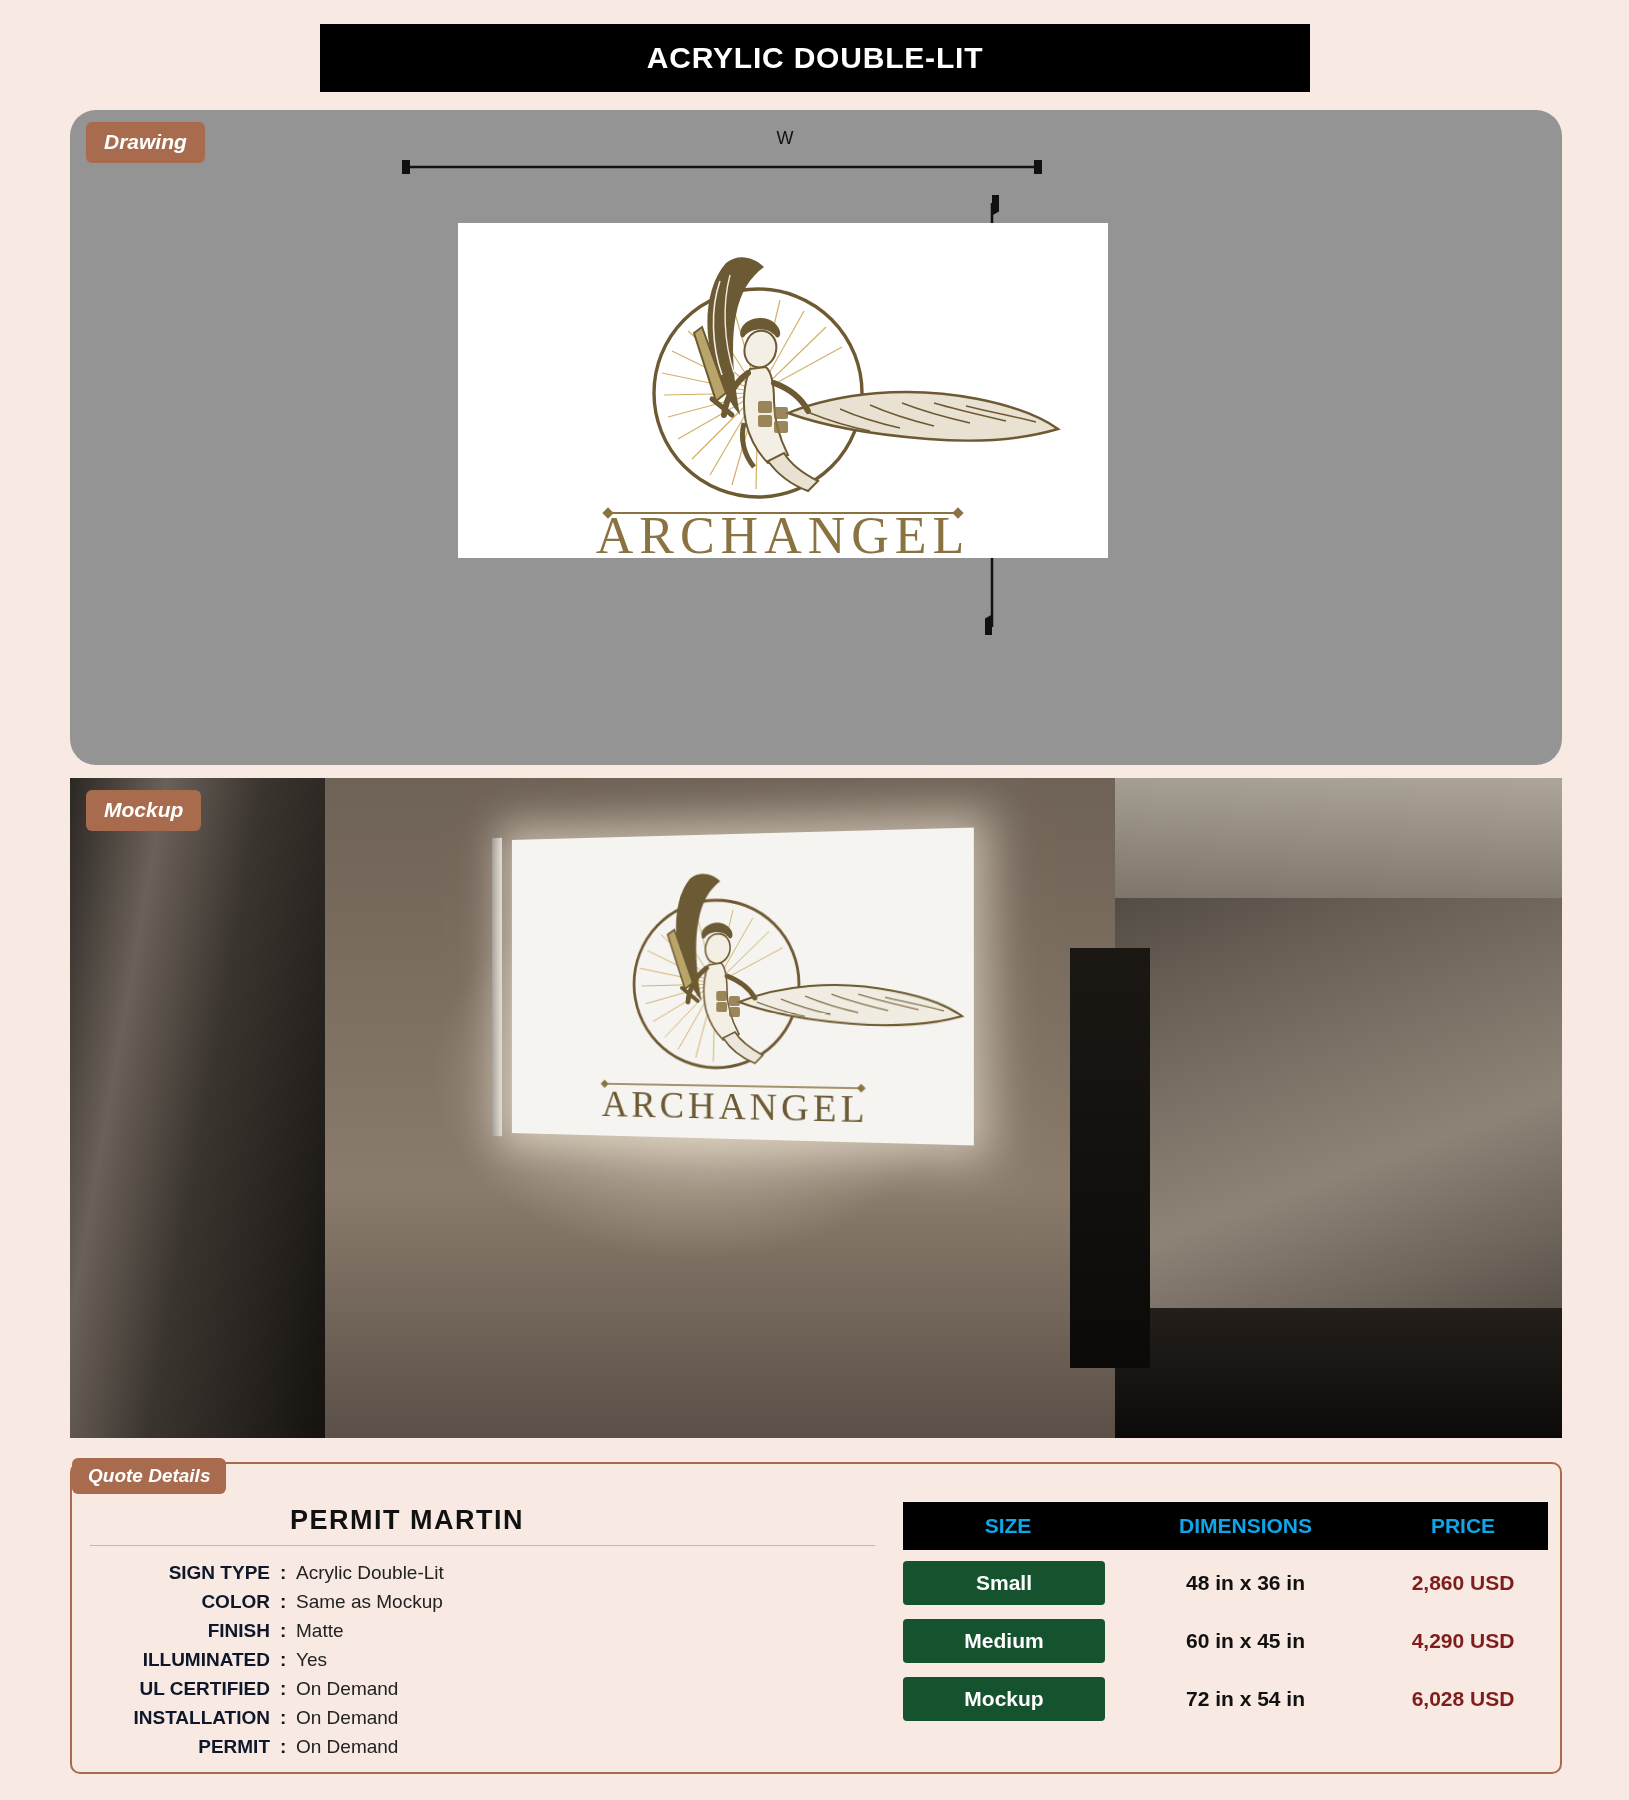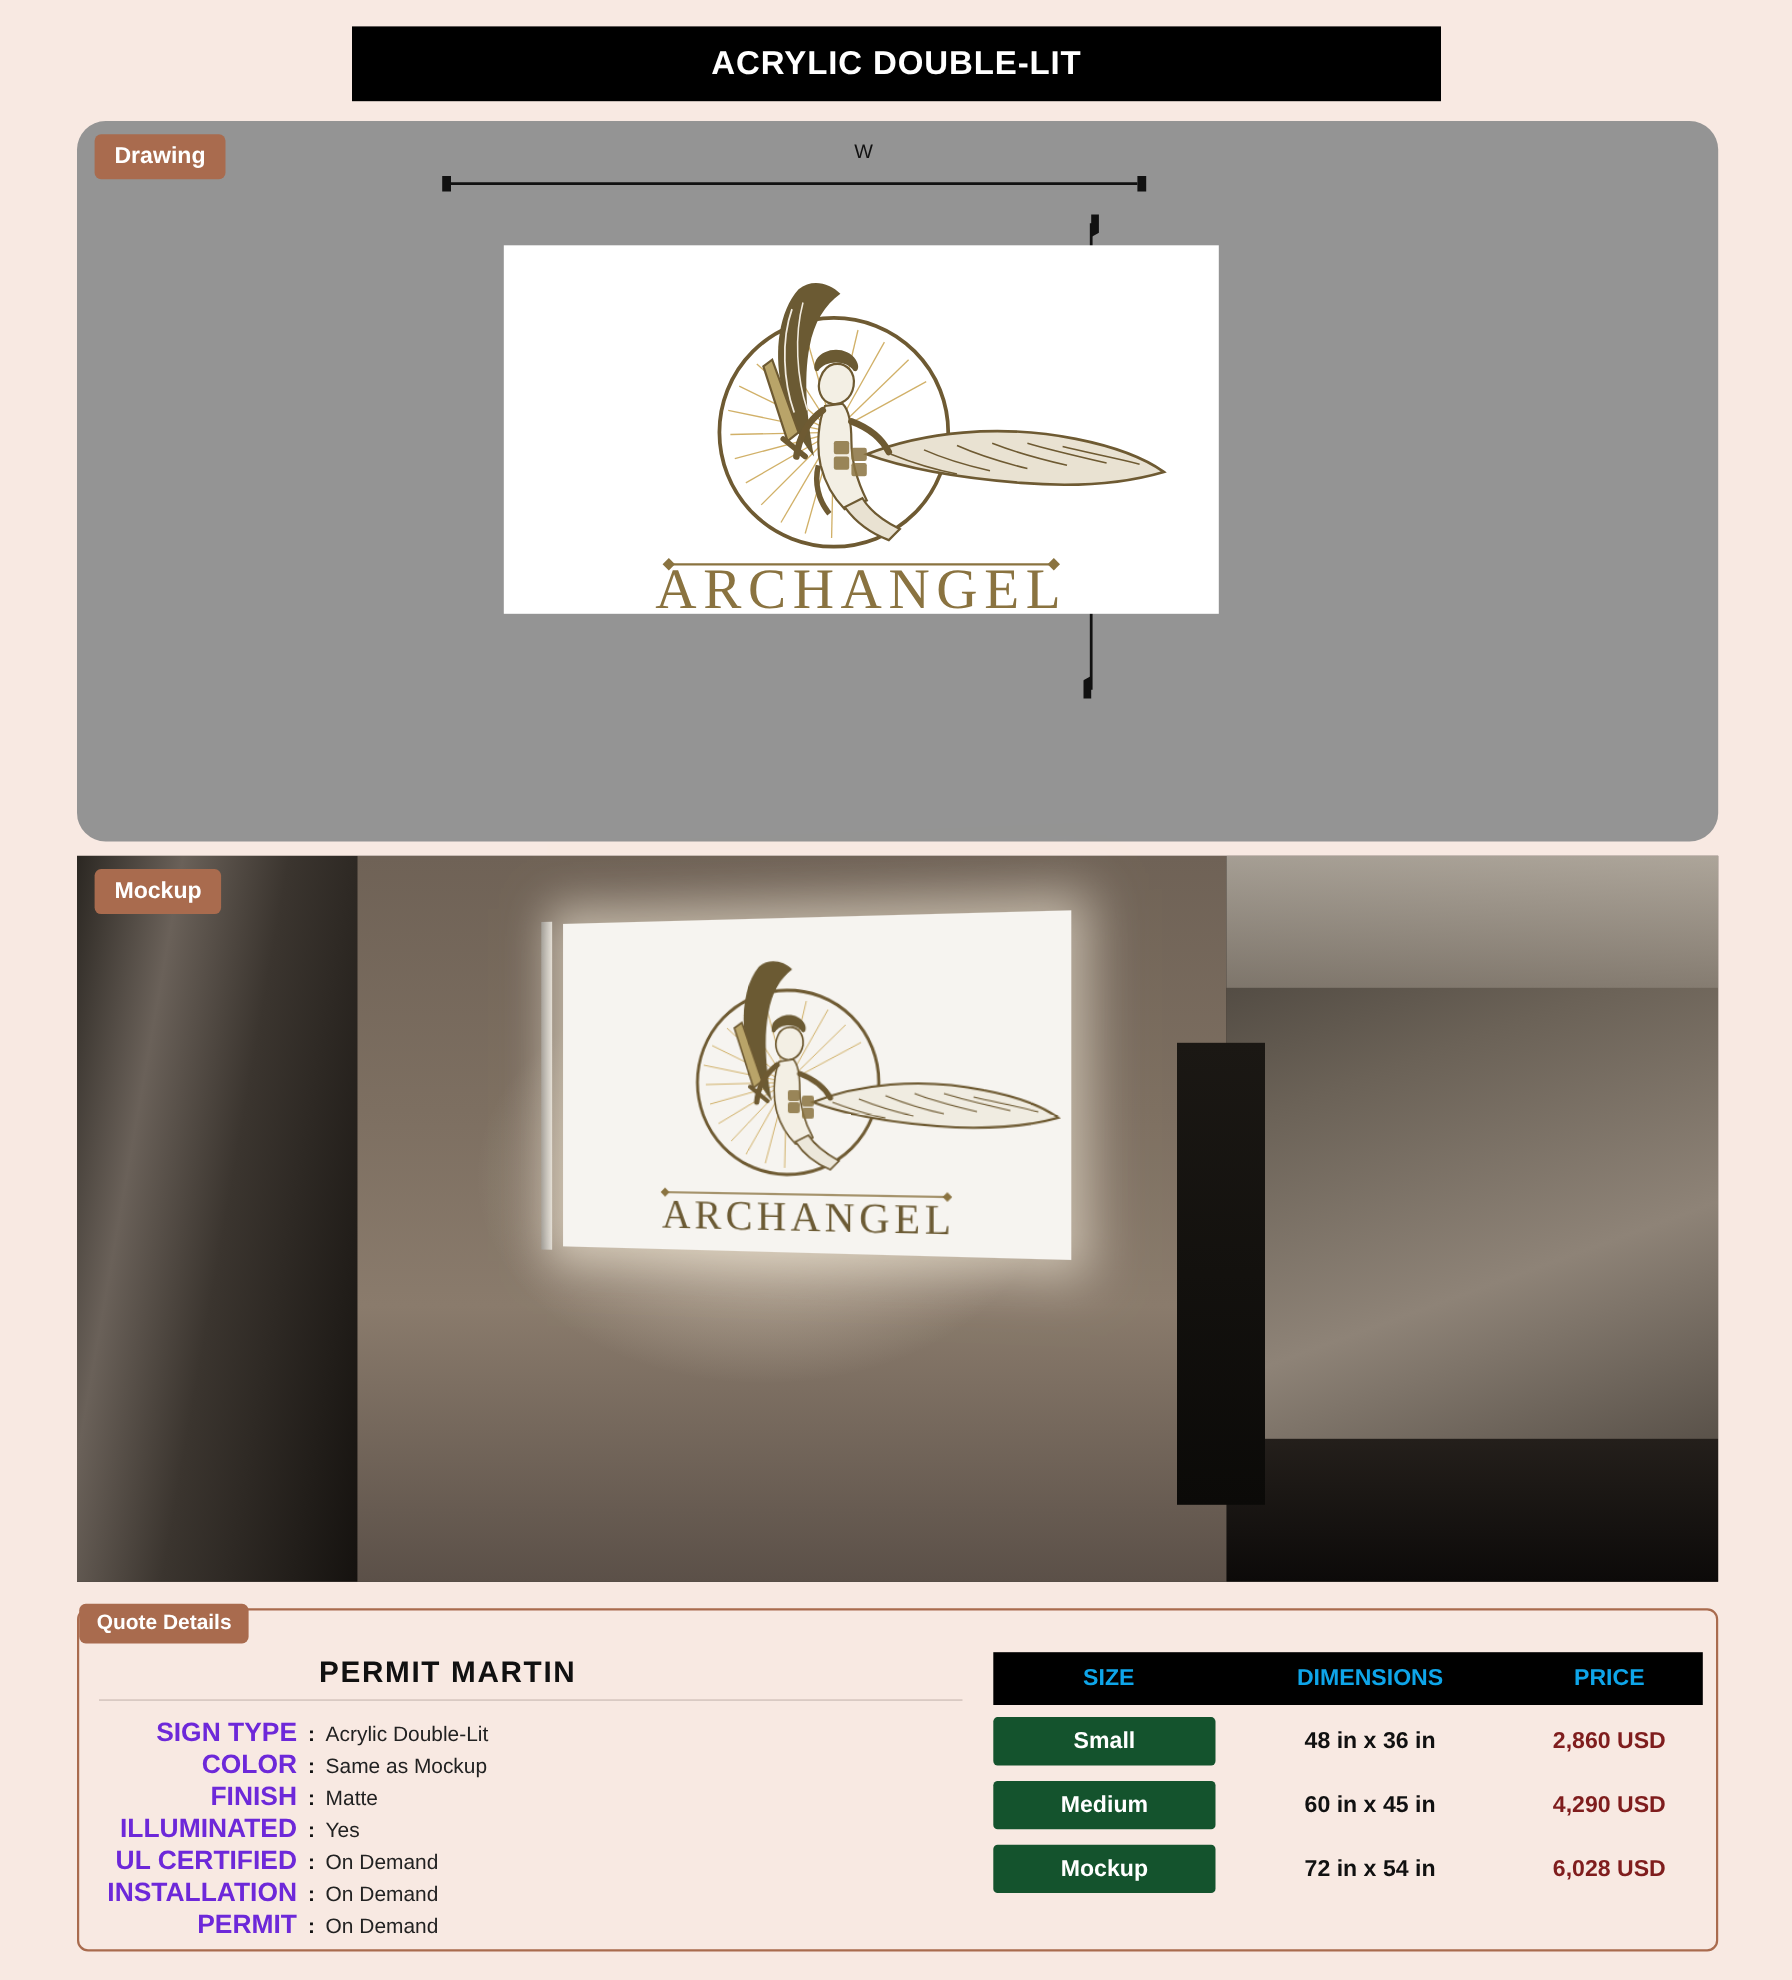--- a/index.html
+++ b/index.html
@@ -34,20 +34,21 @@
   
   .tab {
     position: absolute;
     background: #a96b4e;
     color: #fff;
     font-size: 21px;
     font-weight: bold;
     padding: 8px 18px 9px 18px;
     border-radius: 6px;
     z-index: 5;
+    font-style: italic;
   }
 
   
   .drawing-panel {
     position: absolute;
     left: 70px; top: 110px;
     width: 1492px; height: 655px;
     background: #949494;
     border-radius: 26px;
   }
@@ -167,21 +168,21 @@
   }
 
   .specs {
     position: absolute;
     left: 80px; top: 1562px;
     width: 800px;
   }
   .spec-row { display: flex; align-items: baseline; height: 29px; }
   .spec-label {
     width: 200px; text-align: right;
-    font-size: 24px; font-weight: bold; color: #6d28d9;
+    font-size: 19px; font-weight: bold; color: #0f172a;
     padding-right: 10px;
   }
   .spec-colon { width: 16px; font-size: 19px; font-weight: bold; color:#111; }
   .spec-value { font-size: 19px; color: #222; }
 
   
   .price-table {
     position: absolute;
     left: 903px; top: 1502px;
     width: 645px;

